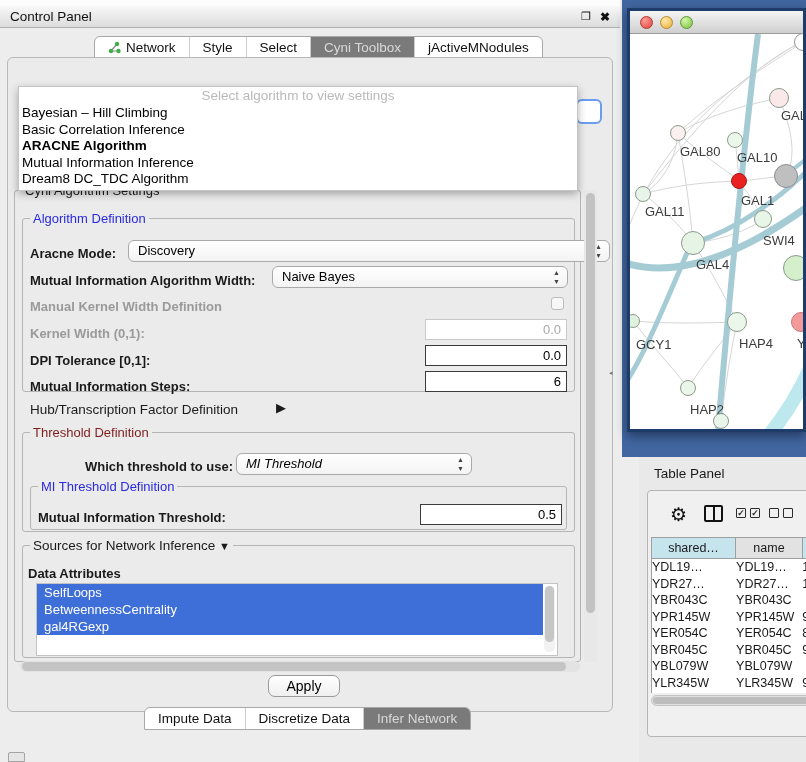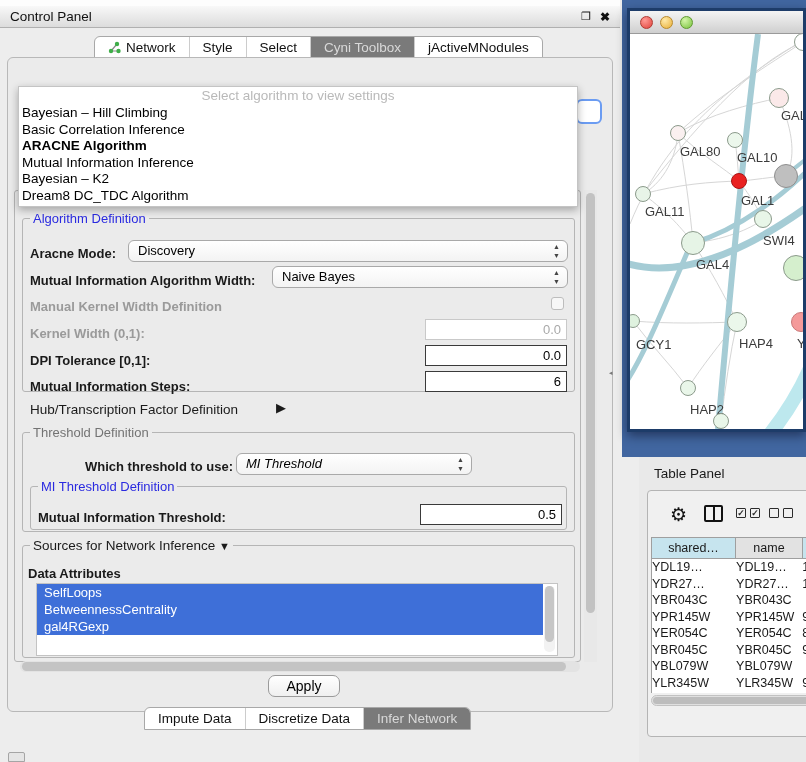--- a/index.html
+++ b/index.html
@@ -29,21 +29,21 @@
   #algo-popup .ph { color:#b9b9b9; text-align:center; font-size:13.5px; height:18px; line-height:18px; }
   #algo-popup .opt { font-size:13.5px; height:16.5px; line-height:16.5px; padding-left:3px; color:#000; white-space:nowrap; }
   #algo-popup .opt.bold { font-weight:bold; }
   #combo-fragment { left:576px; top:99px; width:26px; height:25px; border:2px solid #6b9cf2; border-radius:6px; background:#fff; z-index:6; }
   #hidden-combo { left:28px; top:160px; width:534px; height:28px; border:1px solid #b0b0b0; border-radius:9px; background:#e6e6e6; z-index:5; }
 
   
   .fieldset { position:absolute; border:1px solid #b5b5b5; border-radius:3px; }
   .legend { position:absolute; top:-8px; left:7px; background:#ebebeb; padding:0 3px; font-size:13px; white-space:nowrap; }
   .legend.blue { color:#2a2ae0; }
-  .legend.green { color:#737373; }
+  .legend.green { color:#7f1d1d; }
 
   .lbl { position:absolute; font-weight:bold; font-size:13px; white-space:nowrap; }
   .lbl.dis { color:#9a9a9a; }
   .combo { position:absolute; background:linear-gradient(#ffffff,#f3f3f3); border:1px solid #a9a9a9; border-radius:6px; height:22px; font-size:13px; line-height:20px; padding-left:9px; color:#000; }
   .combo .arrows { position:absolute; right:7px; top:1px; font-size:7px; line-height:9px; color:#444; text-align:center; }
   .tfield { position:absolute; height:21px; border:1px solid #8a8a8a; background:#fff; font-size:13px; text-align:right; padding:0 5px; font-family:"Liberation Sans",sans-serif; }
   .tfield.hot { border:1.5px solid #3a3a3a; }
   .tfield.dis { border:1px solid #c9c9c9; color:#a9a9a9; }
   .checkbox { position:absolute; width:13px; height:13px; border:1px solid #bdbdbd; border-radius:3px; background:#f7f7f7; }
 
@@ -136,36 +136,35 @@
 
 <div class="abs" id="main-panel"></div>
 
 <div class="abs" id="algo-popup">
   <div class="ph">Select algorithm to view settings</div>
   <div id="algo-list">
       <div class="opt">Bayesian – Hill Climbing</div>
       <div class="opt">Basic Correlation Inference</div>
       <div class="opt bold">ARACNE Algorithm</div>
       <div class="opt">Mutual Information Inference</div>
-      <div class="opt">Bayesian – K2</div>
       <div class="opt">Dream8 DC_TDC Algorithm</div>
     </div>
 </div>
 <div class="abs" id="combo-fragment"></div>
 <div class="abs" id="hidden-combo"></div>
 
 <div class="fieldset" style="left:14px; top:190px; width:567px; height:472px;">
   <span class="legend">Cyni Algorithm Settings</span>
 </div>
 
 <div class="fieldset" style="left:22px; top:218px; width:553px; height:174px;">
   <span class="legend blue">Algorithm Definition</span>
 </div>
 <span class="lbl abs" style="left:30px; top:246px;">Aracne Mode:</span>
-<div class="combo abs" style="left:128px; top:240px; width:440px;">
+<div class="combo abs" style="left:128px; top:240px; width:482px;">
   <span>Discovery</span>
   <span class="arrows">▲<br>▼</span>
 </div>
 <span class="lbl abs" style="left:30px; top:273px;">Mutual Information Algorithm Width:</span>
 <div class="combo abs" style="left:272px; top:266px; width:296px;">
   <span>Naive Bayes</span>
   <span class="arrows">▲<br>▼</span>
 </div>
 <span class="lbl dis abs" style="left:30px; top:299px;">Manual Kernel Width Definition</span>
 <div class="checkbox abs" style="left:551px; top:297px;"></div>

